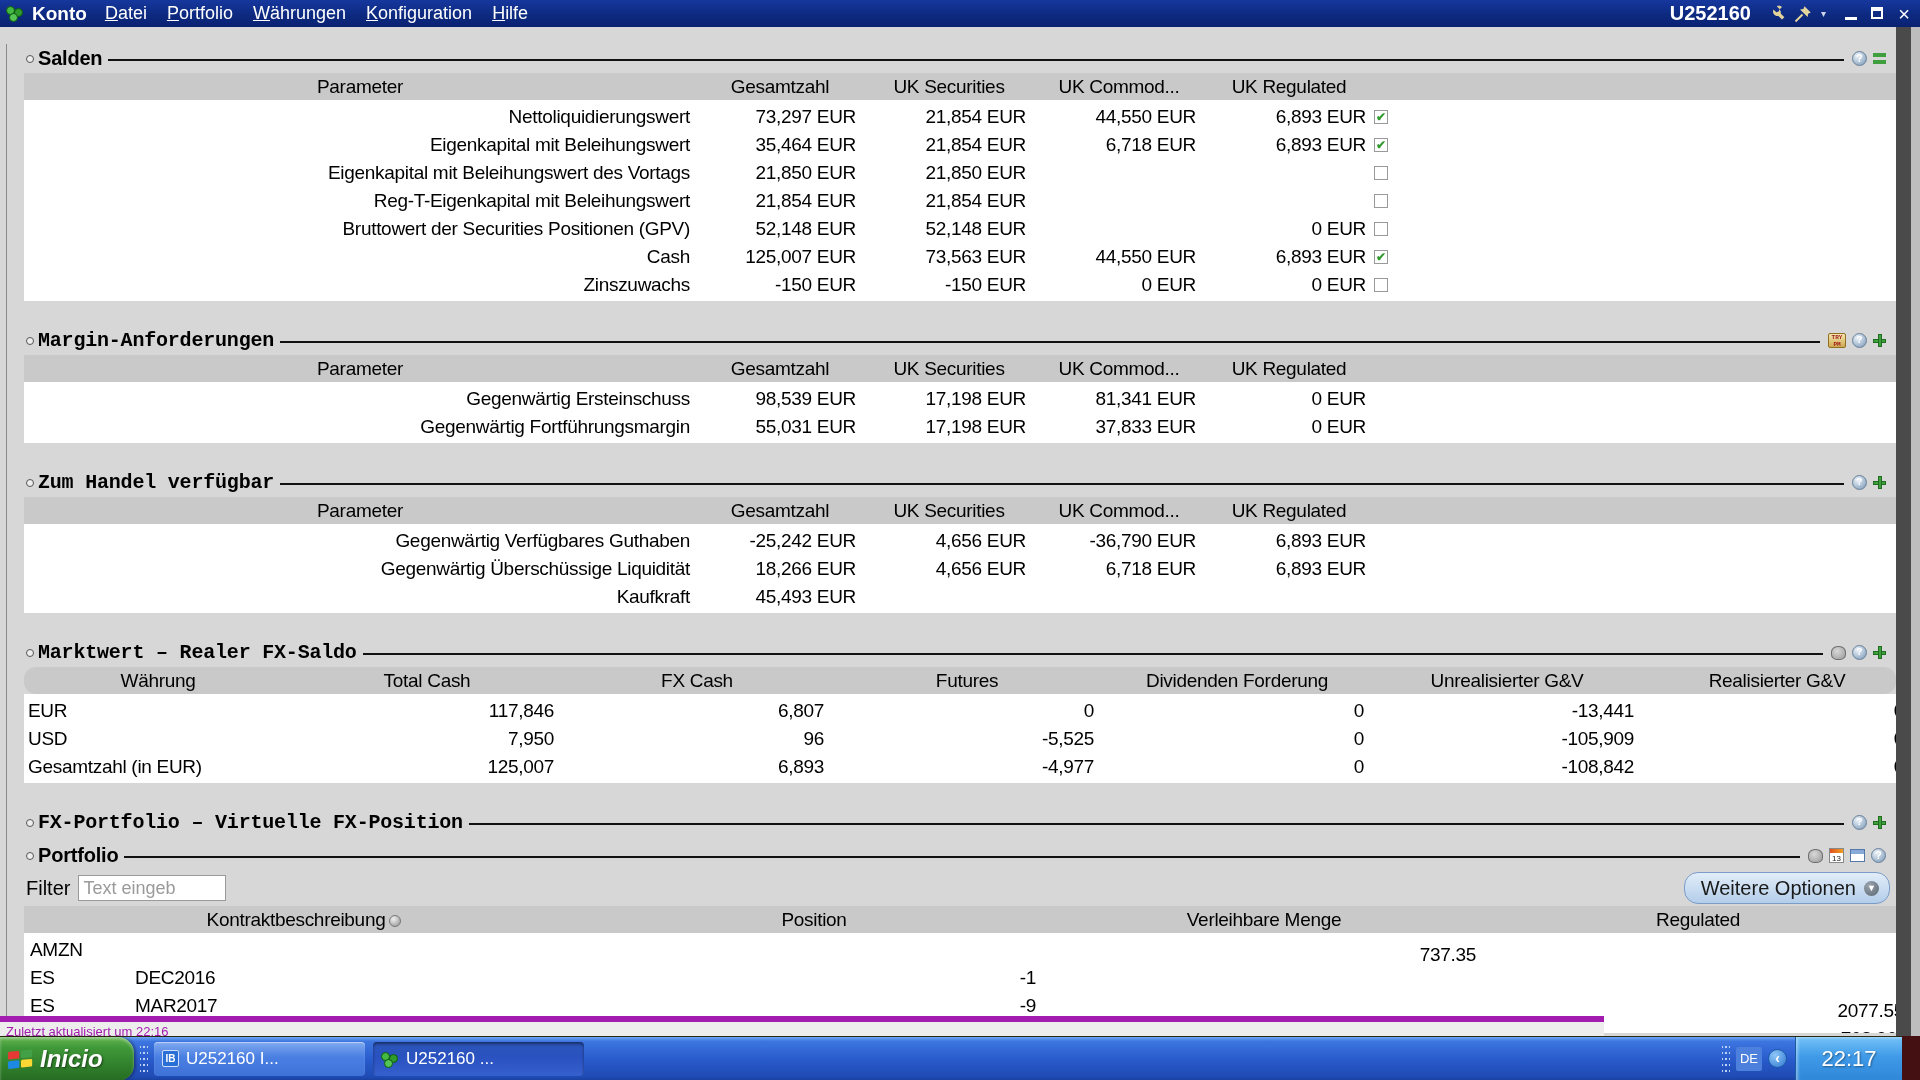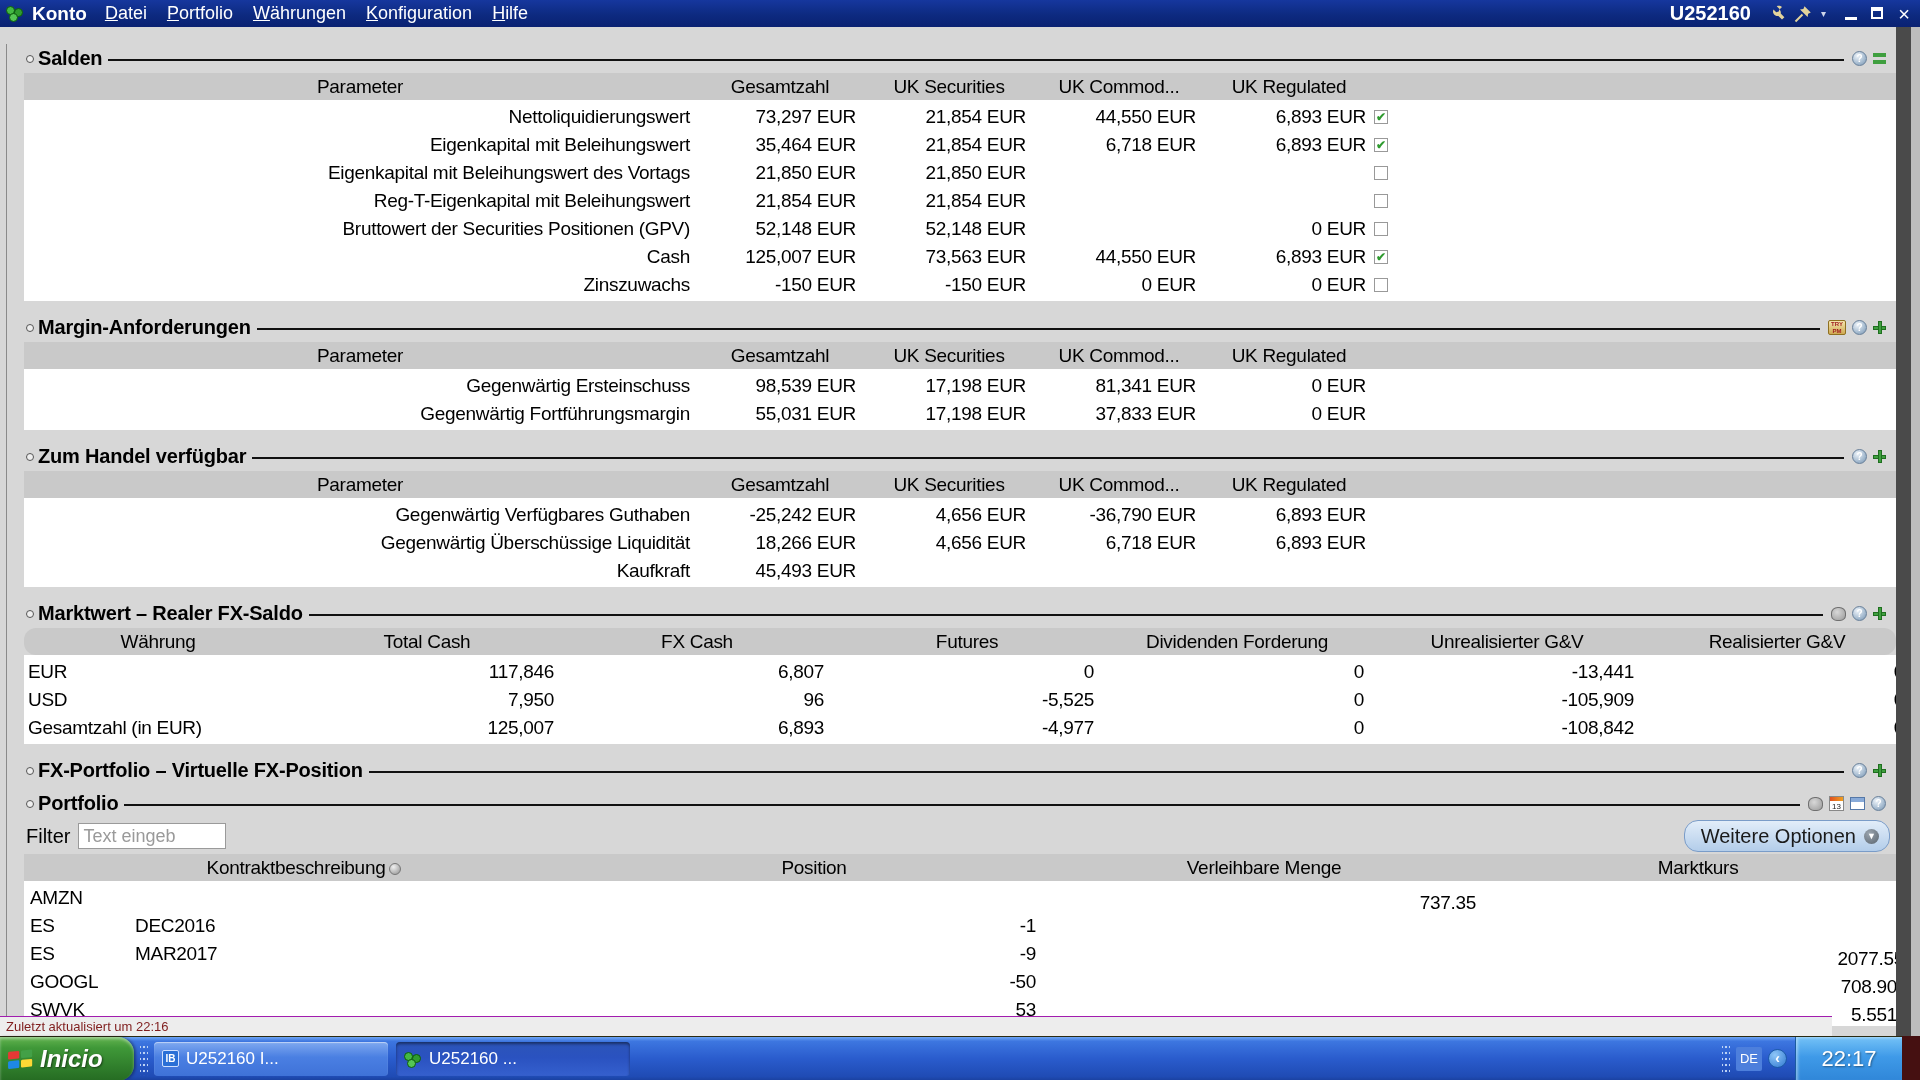--- a/index.html
+++ b/index.html
@@ -73,55 +73,55 @@
   .clabel{text-align:right;padding-right:6px;}
   .cnum{text-align:right;padding-right:8px;}
   .cleft{text-align:left;padding-left:4px;}
   .cbc{display:flex;align-items:center;}
   .cb{width:14px;height:14px;background:#fff;border:1px solid #999;box-sizing:border-box;
     font-size:12px;line-height:12px;text-align:center;color:#2f9b2f;font-weight:bold;}
   .cb.on::after{content:"✔";}
   .sym{display:flex;padding-left:6px;}
   .symtxt{width:105px;flex:none;}
   .supd{font-size:13px;font-weight:bold;}
-  .mt{margin-top:12px;}
+  .mt{margin-top:25px;font-family:Liberation Mono, monospace;}
 
   
   .filter-row{display:flex;align-items:center;height:36px;}
   .filter-label{font-size:20px;margin:0 8px 0 2px;}
   .filter-input{width:148px;height:26px;border:1px solid #9a9a9a;background:#fff;font-size:18px;
     font-family:"Liberation Sans",sans-serif;padding:0 4px;box-sizing:border-box;color:#333;}
   .filter-input::placeholder{color:#9a9a9a;}
   .more-btn{margin-left:auto;margin-right:6px;height:30px;padding:0 10px 0 16px;display:flex;align-items:center;
     border:1px solid #7a9cc8;border-radius:14px;background:linear-gradient(180deg,#e2edf9,#b3cdea);
     font-size:20px;color:#1a1a1a;gap:8px;cursor:default;}
   .btn-caret{width:15px;height:15px;border-radius:50%;background:radial-gradient(circle at 35% 30%,#9aa4ae,#5a646e);
     color:#fff;font-size:9px;text-align:center;line-height:15px;}
   .btn-caret::after{content:"▼";}
 
   
-  .statusbar{position:absolute;top:1016px;left:0;width:1832px;height:20px;background:#ededed;
-    border-top:1px solid #a21caf;box-sizing:border-box;font-size:13px;color:#7f1d1d;padding:2px 0 0 6px;}
+  .statusbar{position:absolute;top:1016px;left:0;width:1604px;height:20px;background:#ededed;
+    border-top:6px solid #a21caf;box-sizing:border-box;font-size:13px;color:#a21caf;padding:2px 0 0 6px;}
 
   
   .vstrip-dark{position:absolute;left:1896px;top:27px;width:15px;height:1009px;background:#4a4a4a;}
   .vstrip-lite{position:absolute;left:1911px;top:27px;width:9px;height:1009px;background:#bdbdbd;}
 
   
   .taskbar{position:absolute;top:1036px;left:0;width:1902px;height:44px;box-sizing:border-box;
     background:linear-gradient(180deg,#6ea6f5 0%,#3d76e0 10%,#2a5ccd 50%,#1f4bb4 92%,#1a42a2 100%);
     border-top:1px solid #2a2a12;display:flex;align-items:center;}
   .desktop-corner{position:absolute;left:1902px;top:1036px;width:18px;height:44px;background:#451011;}
   .start-btn{height:44px;width:134px;flex:none;display:flex;align-items:center;gap:6px;padding-left:8px;box-sizing:border-box;
     background:linear-gradient(180deg,#63b44f 0%,#3f9838 25%,#2f7d2b 70%,#256b22 100%);
     border-radius:0 16px 16px 0;box-shadow:inset 0 2px 3px rgba(255,255,255,.4), 2px 0 3px rgba(0,0,0,.35);}
   .start-label{color:#fff;font-size:24px;font-weight:bold;font-style:italic;text-shadow:1px 1px 2px rgba(0,0,0,.5);}
   .tb-sep{width:8px;height:34px;margin:0 6px;flex:none;
     background:radial-gradient(circle,#bcd2f5 1px,transparent 1.6px);background-size:4px 6px;background-position:center;}
-  .task-btn{width:234px;height:34px;margin-right:8px;border-radius:4px;display:flex;align-items:center;gap:7px;
+  .task-btn{width:211px;height:34px;margin-right:8px;border-radius:4px;display:flex;align-items:center;gap:7px;
     padding:0 8px;box-sizing:border-box;color:#fff;font-size:17px;white-space:nowrap;overflow:hidden;}
   .task-btn.inactive{background:linear-gradient(180deg,#7fa9f0,#4a7fe2 45%,#3f72d8);box-shadow:inset 0 1px 1px rgba(255,255,255,.5);}
   .task-btn.active{background:linear-gradient(180deg,#2c55b8,#2a52c0 45%,#3560ce);box-shadow:inset 0 2px 3px rgba(0,0,0,.45);}
   .ib-logo{width:17px;height:17px;flex:none;background:#2a6fd6;border:1px solid #cfe0ff;border-radius:2px;
     color:#fff;font-size:10px;font-weight:bold;text-align:center;line-height:16px;box-sizing:border-box;}
   .coins-sm{width:18px;height:16px;position:relative;flex:none;}
   .tray{margin-left:auto;display:flex;align-items:center;height:44px;}
   .lang-badge{width:26px;height:24px;background:#4d7fdc;color:#fff;font-size:13px;text-align:center;line-height:24px;
     border-radius:2px;margin-right:6px;}
   .tray-circle{width:19px;height:19px;border-radius:50%;margin-right:8px;
@@ -439,21 +439,21 @@
         <span>Weitere Optionen</span>
         <span class="btn-caret"></span>
       </span>
     </div>
     <div class="thead grid-pf">
       <div class="c hc">
         <span>Kontraktbeschreibung</span><span class="ico-sort"></span>
       </div>
       <div class="c hc">Position</div>
       <div class="c hc">Verleihbare Menge</div>
-      <div class="c hc">Marktkurs</div>
+      <div class="c hc">Regulated</div>
     </div>
     <div class="tbody">
         <div class="trow grid-pf">
           <div class="c sym">
             <span class="symtxt">AMZN</span>
             <span class="dettxt"></span>
           </div>
           <div class="c cnum"></div>
           <div class="c cnum"><span>737.35</span><sup class="supd"></sup></div>
         </div>

